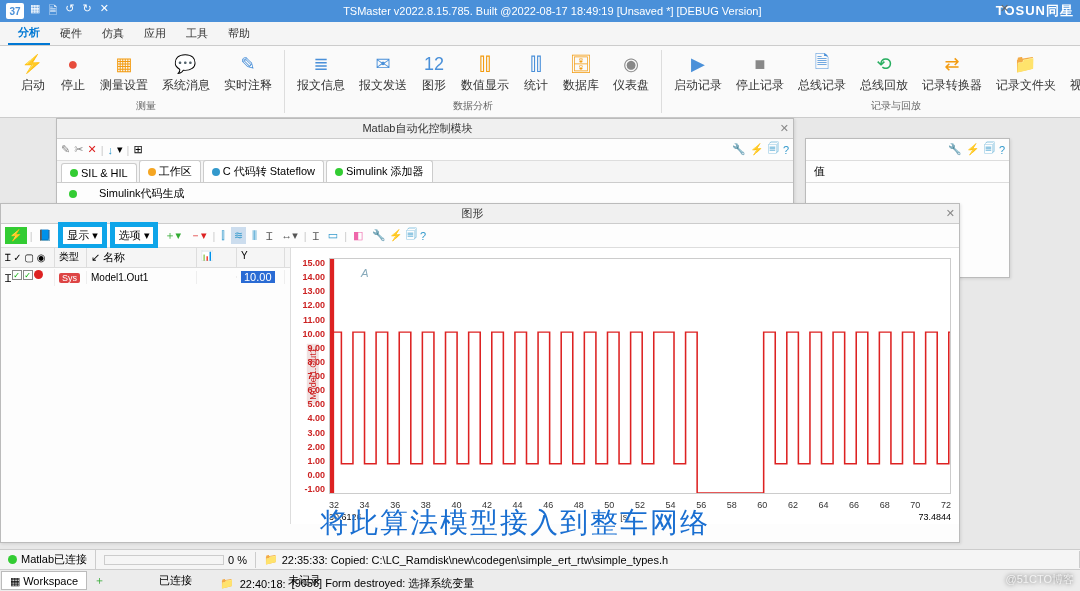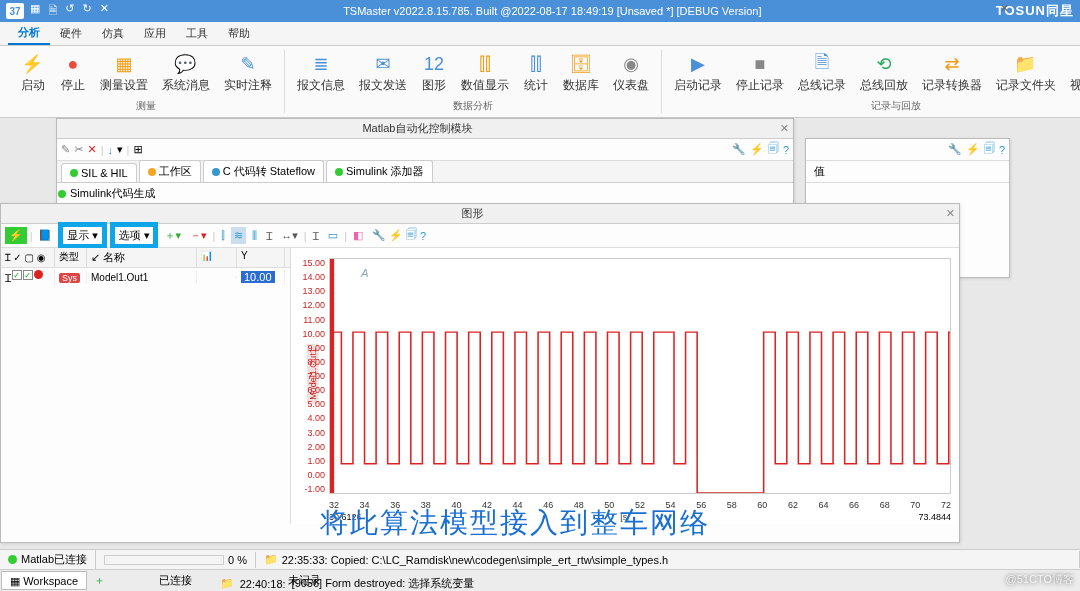--- a/index.html
+++ b/index.html
@@ -24,21 +24,21 @@
 .panel { position: absolute; background: #fdfdfd; border: 1px solid #bbb; box-shadow: 1px 1px 3px rgba(0,0,0,0.1); }
 .panel-title { height: 20px; background: #f0f0f0; border-bottom: 1px solid #ccc; display: flex; align-items: center; padding: 0 4px; font-size: 11px; }
 .panel-title .t { flex: 1; text-align: center; color: #333; }
 .panel-title .c { color: #888; cursor: pointer; margin-left: 6px; }
 .panel-tools { height: 22px; border-bottom: 1px solid #ddd; display: flex; align-items: center; padding: 0 4px; gap: 4px; }
 .panel-tools .sp { flex: 1; }
 .tabbar { height: 22px; display: flex; align-items: flex-end; padding: 0 4px; border-bottom: 1px solid #ccc; background: #f5f5f5; }
 .tab { padding: 3px 8px; border: 1px solid #ccc; border-bottom: none; background: #fff; border-radius: 3px 3px 0 0; margin-right: 2px; font-size: 10px; cursor: pointer; display: flex; align-items: center; gap: 3px; }
 .dot { width: 8px; height: 8px; border-radius: 50%; display: inline-block; }
 .matlab-panel { left: 56px; top: 0; width: 738px; height: 90px; }
-.matlab-panel .subtitle { padding: 3px 1px; font-size: 10px; border-bottom: 1px solid #ddd; display:flex; align-items:center; gap:4px;}
+.matlab-panel .subtitle { padding: 3px 12px; font-size: 10px; border-bottom: 1px solid #ddd; display:flex; align-items:center; gap:22px;}
 .matlab-panel .subbar { text-align: center; padding: 3px; font-size: 10px; color: #444; }
 .val-panel { left: 805px; top: 20px; width: 205px; height: 140px; }
 .val-panel .hdr { height: 22px; border-bottom: 1px solid #ddd; padding: 3px 8px; }
 .graph-panel { left: 0; top: 85px; width: 960px; height: 340px; }
 .graph-panel .panel-title .t { }
 .gtool { height: 24px; border-bottom: 1px solid #ddd; display: flex; align-items: center; padding: 0 4px; gap: 3px; }
 .gtool .sel { border: 5px solid #0ea5e9; padding: 1px 4px; background: #fff; cursor: pointer; }
 .gtool .btn { padding: 2px 3px; cursor: pointer; color: #555; }
 .gbody { display: flex; height: 276px; }
 .tree { width: 290px; border-right: 1px solid #ddd; overflow: hidden; }
@@ -46,21 +46,21 @@
 .tree .th div { padding: 2px 4px; font-size: 10px; border-right: 1px solid #ddd; }
 .tree .tr { display: flex; height: 18px; align-items: center; }
 .tree .tr div { padding: 1px 4px; font-size: 10px; border-right: 1px solid #eee; overflow: hidden; white-space: nowrap; }
 .col-ck { width: 54px; display:flex !important; gap:1px; }
 .col-type { width: 32px; }
 .col-name { width: 110px; }
 .col-y { width: 48px; }
 .badge-sys { background: #d44; color: #fff; border-radius: 2px; padding: 0 3px; font-size: 9px; }
 .y-sel { background: #2a6bd4; color: #fff; padding: 0 3px; }
 .chart-area { flex: 1; position: relative; background: #fff; }
-.y-axis { position: absolute; left: 2px; top: 10px; bottom: 30px; width: 32px; display: flex; flex-direction: column; justify-content: space-between; }
+.y-axis { position: absolute; left: 2px; top: 10px; bottom: 30px; width: 32px; display: flex; flex-direction: column; justify-content: space-between; font-weight: bold; }
 .y-axis span { font-size: 9px; color: #c22; text-align: right; }
 .y-label { position: absolute; left: -8px; top: 120px; transform: rotate(-90deg); font-size: 9px; color: #c22; background:#f0e0e0; padding:1px 4px;}
 .plot { position: absolute; left: 38px; right: 8px; top: 10px; bottom: 30px; border: 1px solid #ccc; }
 .plot svg { width: 100%; height: 100%; }
 .x-axis { position: absolute; left: 38px; right: 8px; bottom: 14px; display: flex; justify-content: space-between; }
 .x-axis span { font-size: 9px; color: #333; }
 .x-label { position: absolute; left: 50%; bottom: 2px; font-size: 9px; color: #333; transform: translateX(-50%); }
 .xmin { position: absolute; left: 38px; bottom: 2px; font-size: 9px; }
 .xmax { position: absolute; right: 8px; bottom: 2px; font-size: 9px; }
 .refresh-bar { height: 18px; background: #f5f5f5; border-top: 1px solid #ddd; padding: 2px 6px; font-size: 10px; color: #555; white-space: nowrap; overflow: hidden; }

